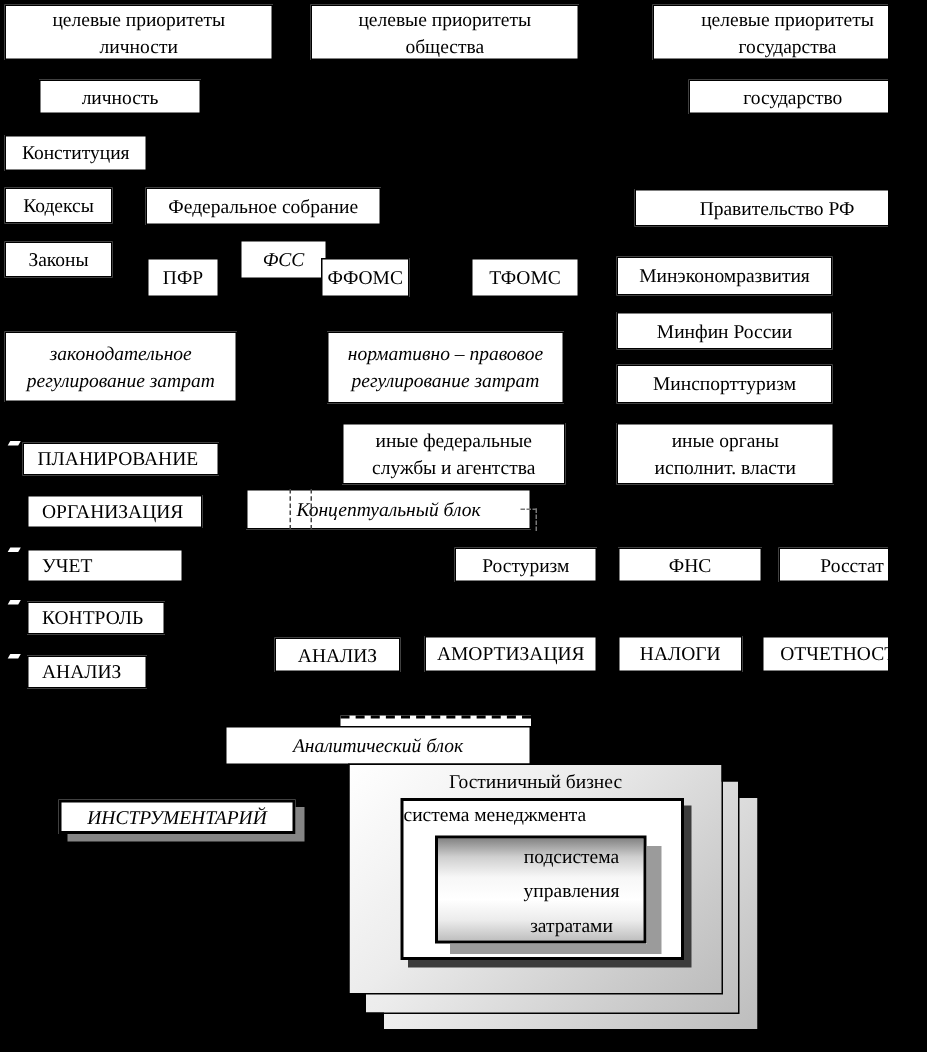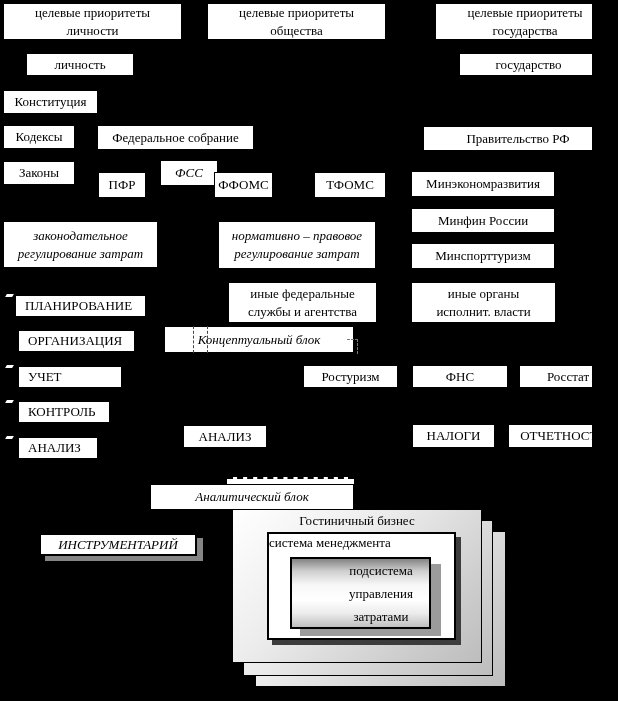--- a/index.html
+++ b/index.html
@@ -91,20 +91,21 @@
   <div class="box it" style="left:164px;top:326px;width:190px;height:27px;">Концептуальный блок</div>
   <div class="vdash" style="left:193px;top:326px;height:27px;"></div>
   <div class="vdash" style="left:207px;top:326px;height:27px;"></div>
   <div class="cornerdash" style="left:347px;top:339px;width:10px;height:14px;"></div>
 
   <div class="box" style="left:303px;top:365px;width:95px;height:23px;">Ростуризм</div>
   <div class="box" style="left:412px;top:365px;width:96px;height:23px;">ФНС</div>
   <div class="box" style="left:519px;top:365px;width:98px;height:23px;">Росстат</div>
 
   <div class="box" style="left:183px;top:425px;width:84px;height:23px;">АНАЛИЗ</div>
+  <div class="box" style="left:283px;top:424px;width:115px;height:24px;">АМОРТИЗАЦИЯ</div>
   <div class="box" style="left:412px;top:424px;width:83px;height:24px;">НАЛОГИ</div>
   <div class="box" style="left:508px;top:424px;width:109px;height:24px;">ОТЧЕТНОСТЬ</div>
 
   <div class="dash-strip" style="left:227px;top:477px;width:127px;height:9px;"></div>
   <div class="box it" style="left:150px;top:484px;width:204px;height:26px;">Аналитический блок</div>
 
   <div class="box it instr" style="left:39px;top:533px;width:158px;height:23px;">ИНСТРУМЕНТАРИЙ</div>
 
   <div class="panel" style="left:255px;top:531px;width:251px;height:156px;"></div>
   <div class="panel" style="left:243px;top:520px;width:250px;height:156px;"></div>

